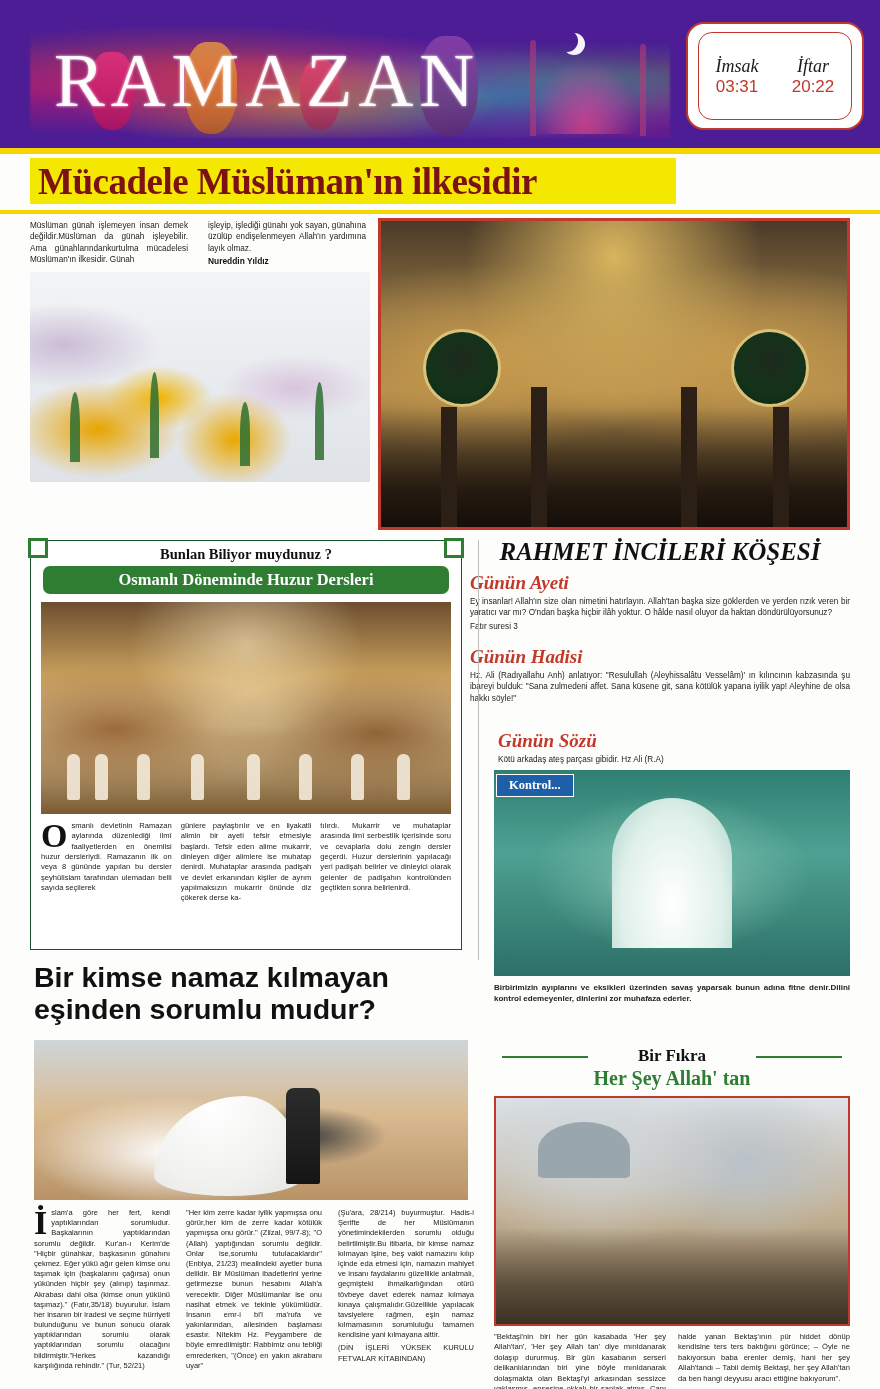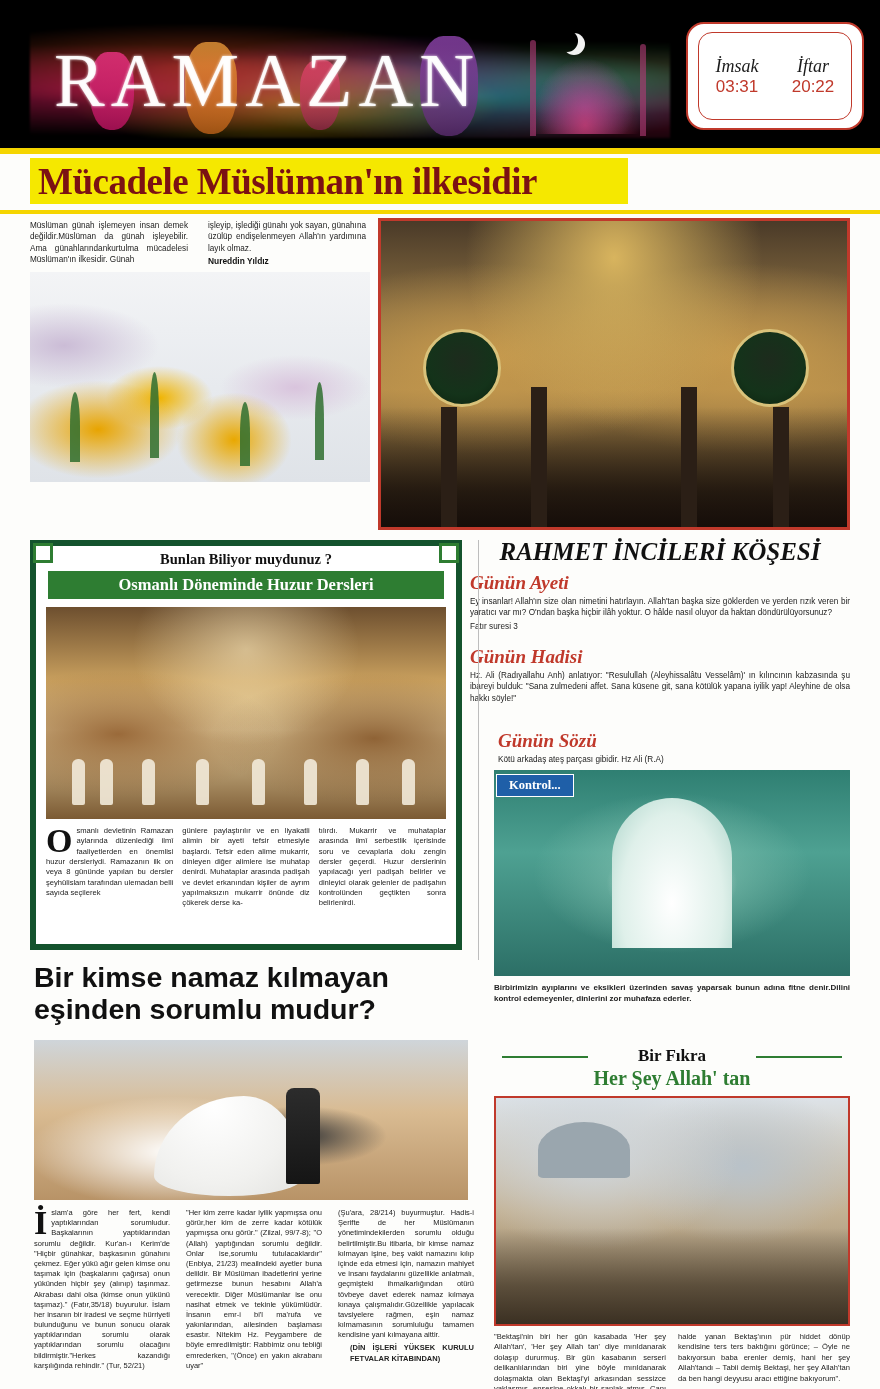--- a/index.html
+++ b/index.html
@@ -19,21 +19,21 @@
     height: 1389px;
     background: #fdfdfb;
   }
 
   
   .masthead {
     position: absolute;
     left: 0; top: 0;
     width: 880px; height: 148px;
     overflow: hidden;
-    background: #000000;
+    background: #4c1d95;
   }
   .mh-wash {
     position: absolute; left: 30px; top: 18px;
     width: 640px; height: 120px;
     background:
       radial-gradient(ellipse at 12% 60%, rgba(233,30,99,0.55) 0%, rgba(233,30,99,0) 45%),
       radial-gradient(ellipse at 26% 40%, rgba(255,87,34,0.45) 0%, rgba(255,87,34,0) 42%),
       radial-gradient(ellipse at 40% 70%, rgba(255,193,7,0.50) 0%, rgba(255,193,7,0) 40%),
       radial-gradient(ellipse at 55% 45%, rgba(156,39,176,0.45) 0%, rgba(156,39,176,0) 40%),
       radial-gradient(ellipse at 70% 65%, rgba(0,188,212,0.45) 0%, rgba(0,188,212,0) 42%),
@@ -99,21 +99,21 @@
   .imsak-time {
     font-family: "Liberation Sans", sans-serif;
     font-size: 17px; color: #c0392b; font-weight: normal; 
   }
 
   
   .rule-yellow { position:absolute; left:0; width:880px; height:6px; background:#f5d500; }
 
   
   .headline1 {
-    position:absolute; left:30px; top:158px; width:598px; height:46px;
+    position:absolute; left:30px; top:158px; width:646px; height:46px;
     background:#f5e800;
     display:flex; align-items:center;
   }
   .headline1 span {
     font-family:"Liberation Serif", serif;
     font-weight:bold; font-size:37px; color:#7b1113; padding-left:8px;
     letter-spacing:-0.5px;
   }
 
   
@@ -154,36 +154,36 @@
   .hm2 { left:350px; top:108px; }
   .hagia-arch {
     position:absolute; bottom:0; left:0; right:0; height:120px;
     background: linear-gradient(180deg, rgba(30,20,12,0) 0%, rgba(25,16,10,.82) 70%, rgba(20,12,8,.95) 100%);
   }
   .hagia-col { position:absolute; bottom:0; width:16px; background:#2b1f16; }
 
   
   .biliyor-wrap {
     position:absolute; left:30px; top:540px; width:432px; height:410px;
-    border:6px solid #14532d;
+    border:1px solid #14532d;
     background:#ffffff;
   }
   .biliyor-wrap:before, .biliyor-wrap:after{
     content:""; position:absolute; width:14px; height:14px; border:3px solid #2e7d32; background:#fff;
   }
   .biliyor-wrap:before { left:-3px; top:-3px; }
   .biliyor-wrap:after { right:-3px; top:-3px; }
   .biliyor-title {
     font-family:"Liberation Serif", serif; font-size:14.5px; font-weight:bold;
     text-align:center; padding:5px 0 3px; color:#111;
   }
   .biliyor-sub {
     margin:0 12px; background:#2e7d32; color:#fff;
     font-family:"Liberation Serif", serif; font-weight:bold; font-size:16.5px;
-    text-align:center; padding:4px 17px;
+    text-align:center; padding:4px 17px;border-radius:7px;
   }
   .img-osmanli {
     margin:8px 10px 0; height:212px;
     background:
       radial-gradient(ellipse at 50% 20%, rgba(255,240,200,.55) 0%, rgba(255,240,200,0) 40%),
       radial-gradient(ellipse at 18% 60%, #9a6a3a 0%, rgba(154,106,58,0) 35%),
       radial-gradient(ellipse at 82% 62%, #8f6336 0%, rgba(143,99,54,0) 35%),
       linear-gradient(180deg,#6d4f2f 0%, #c9a05e 35%, #e3cfa0 58%, #7b5a33 100%);
     position:relative; overflow:hidden;
   }
@@ -254,21 +254,21 @@
   .wed-groom {
     position:absolute; left:252px; bottom:16px; width:34px; height:96px;
     background:linear-gradient(180deg,#2c2c2c,#151515); border-radius:8px 8px 2px 2px;
   }
 
   .a2 { position:absolute; left:34px; top:1208px; width:440px; }
   .a2col { position:absolute; top:0; width:136px; font-size:7.5px; line-height:1.36; color:#222; text-align:justify; }
   .a2c1 { left:0; }
   .a2c2 { left:152px; }
   .a2c3 { left:304px; }
-  .a2-src { font-weight:bold;margin-left:12px; }
+  .a2-src { font-weight:normal; }
 
   
   .fikra-wrap { position:absolute; left:494px; top:1014px; width:356px;margin-top:32px; }
   .fikra-title {
     font-family:"Liberation Serif", serif; font-weight:bold; font-size:17px;
     text-align:center; color:#111; position:relative;
   }
   .fikra-title:before, .fikra-title:after {
     content:""; position:absolute; top:50%; width:86px; height:2px; background:#2e7d32;
   }

